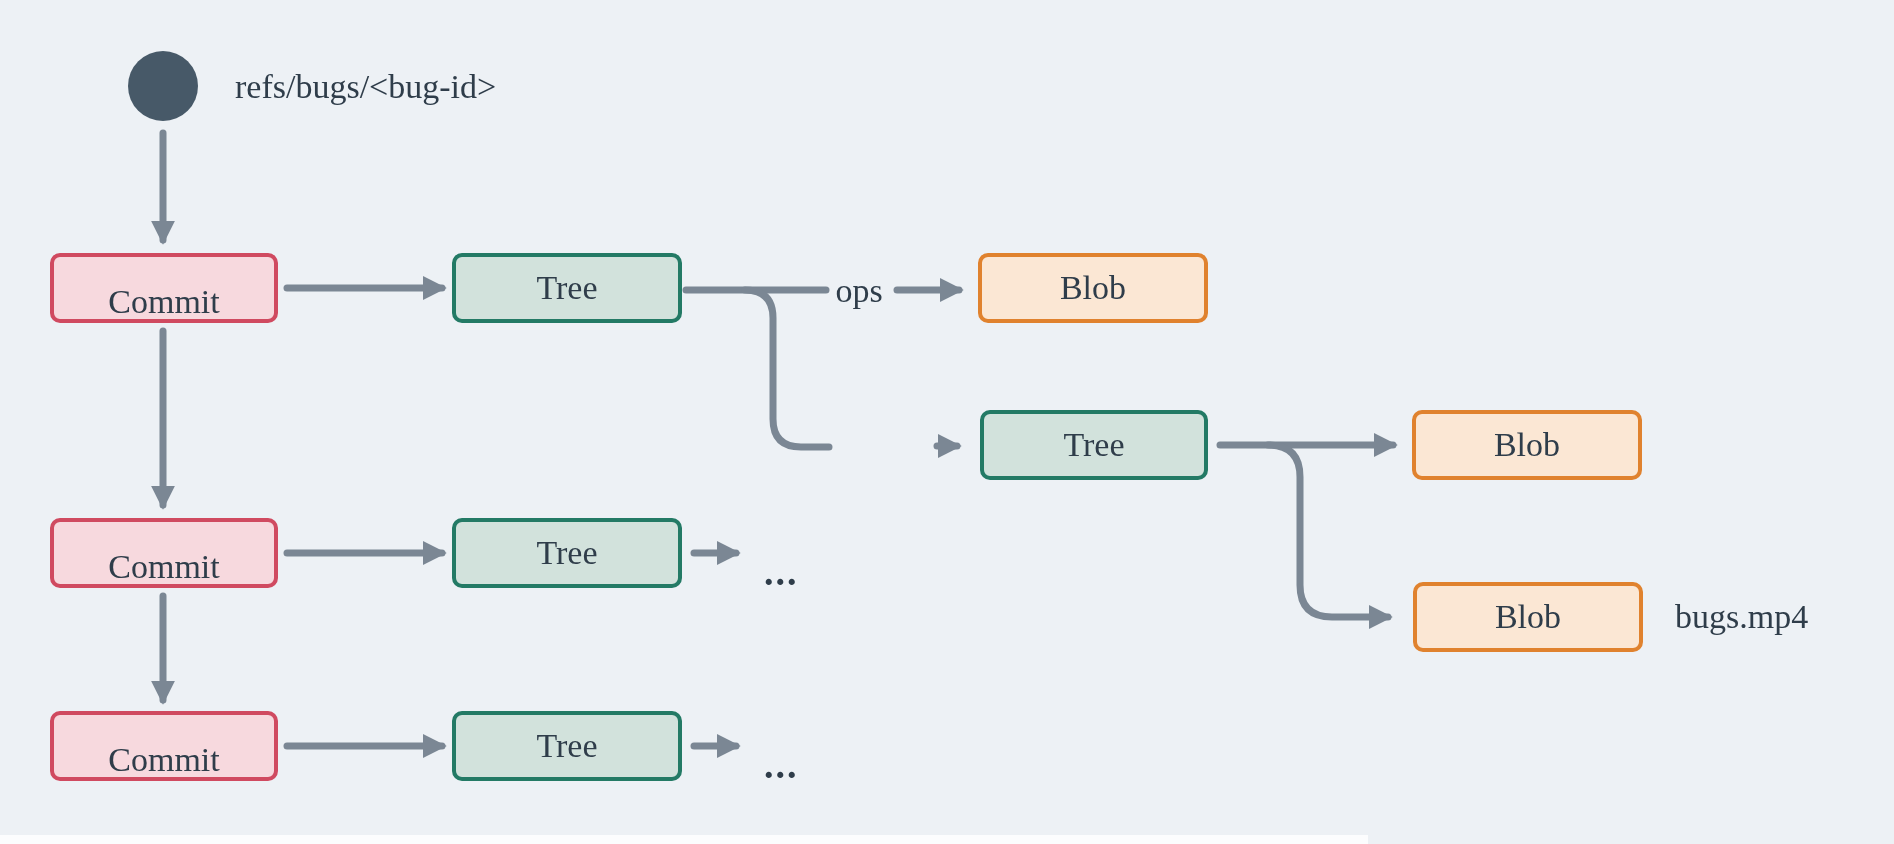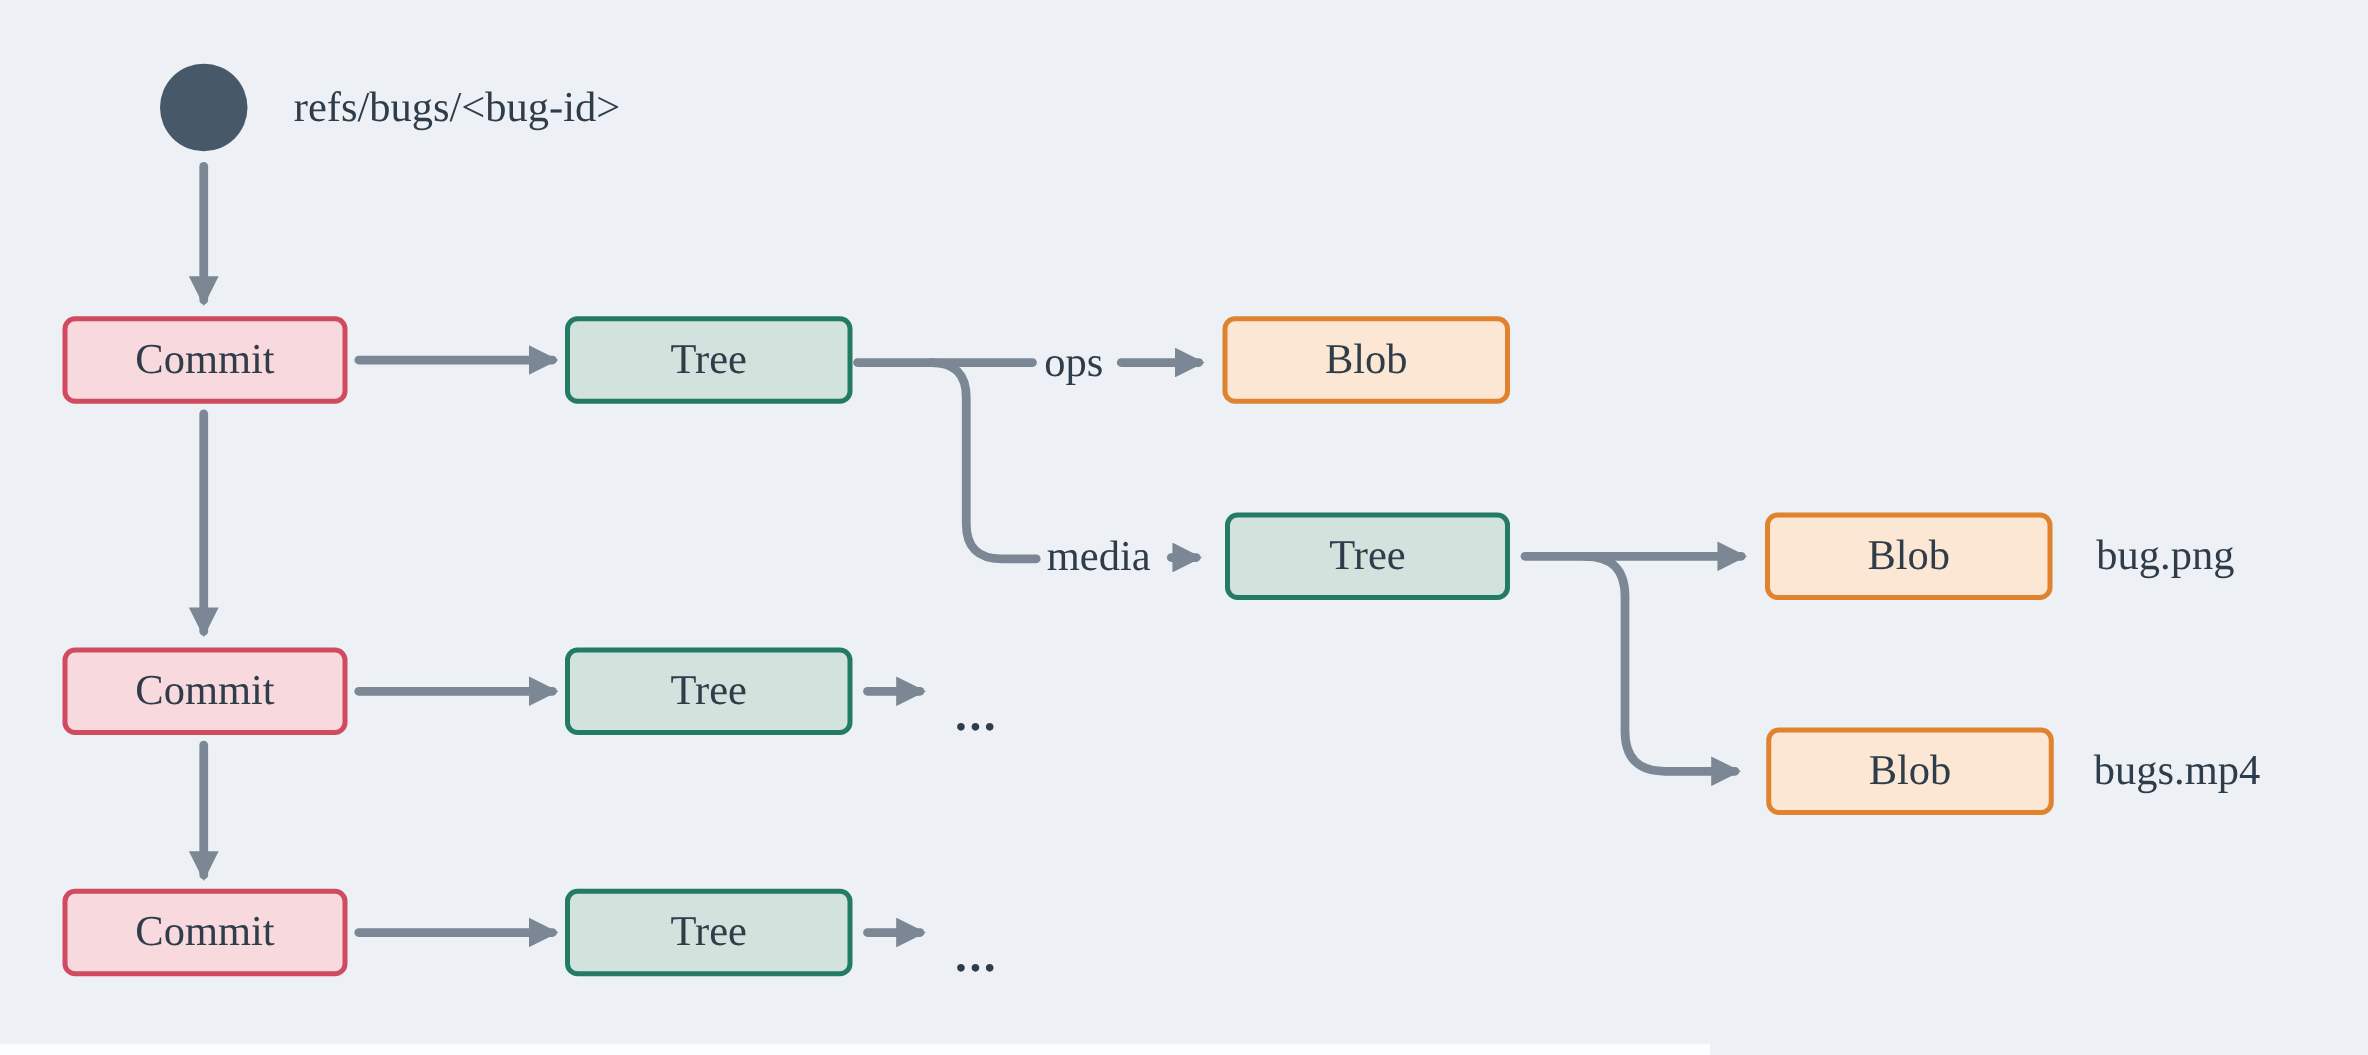--- a/index.html
+++ b/index.html
@@ -25,21 +25,21 @@
   }
   .stage { position: relative; width: 1894px; height: 844px; font-family: Liberation Serif, serif; }
   .connectors { position: absolute; left: 0; top: 0; width: 1894px; height: 844px; }
 
   .node {
     position: absolute;
     display: flex; align-items: center; justify-content: center;
     border: 4px solid; border-radius: 10px;
     font-size: 34px; line-height: 1; color: var(--text);
   }
-  .node.commit { background: var(--commit-fill); border-color: var(--commit-border); }
+  .node.commit { background: var(--commit-fill); border-color: var(--commit-border); align-items: flex-end; }
   .node.tree   { background: var(--tree-fill);   border-color: var(--tree-border); text-align: right; }
   .node.blob   { background: var(--blob-fill);   border-color: var(--blob-border); }
 
   .ref-circle {
     position: absolute; left: 128px; top: 51px;
     width: 70px; height: 70px; border-radius: 50%;
     background: var(--ref-node);
   }
 
   .lbl {
@@ -133,29 +133,27 @@
   </div>
   <div class="node tree" id="tree-3">
     <span>Tree</span>
   </div>
 
   <span class="lbl centered" id="ops-label">ops</span>
   <div class="node blob" id="blob-ops">
     <span>Blob</span>
   </div>
 
-  <span class="lbl centered" id="media-label">media</span>
   <div class="node tree" id="tree-media">
     <span>Tree</span>
   </div>
 
   <div class="node blob" id="blob-bug">
     <span>Blob</span>
   </div>
-  <span class="lbl" id="bug-file-label">bug.png</span>
 
   <div class="node blob" id="blob-demo">
     <span>Blob</span>
   </div>
   <span class="lbl" id="demo-file-label">bugs.mp4</span>
 
   <span class="ellipsis" id="ellipsis-row2">...</span>
   <span class="ellipsis" id="ellipsis-row3">...</span>
 
   <div class="bottom-strip"></div>

